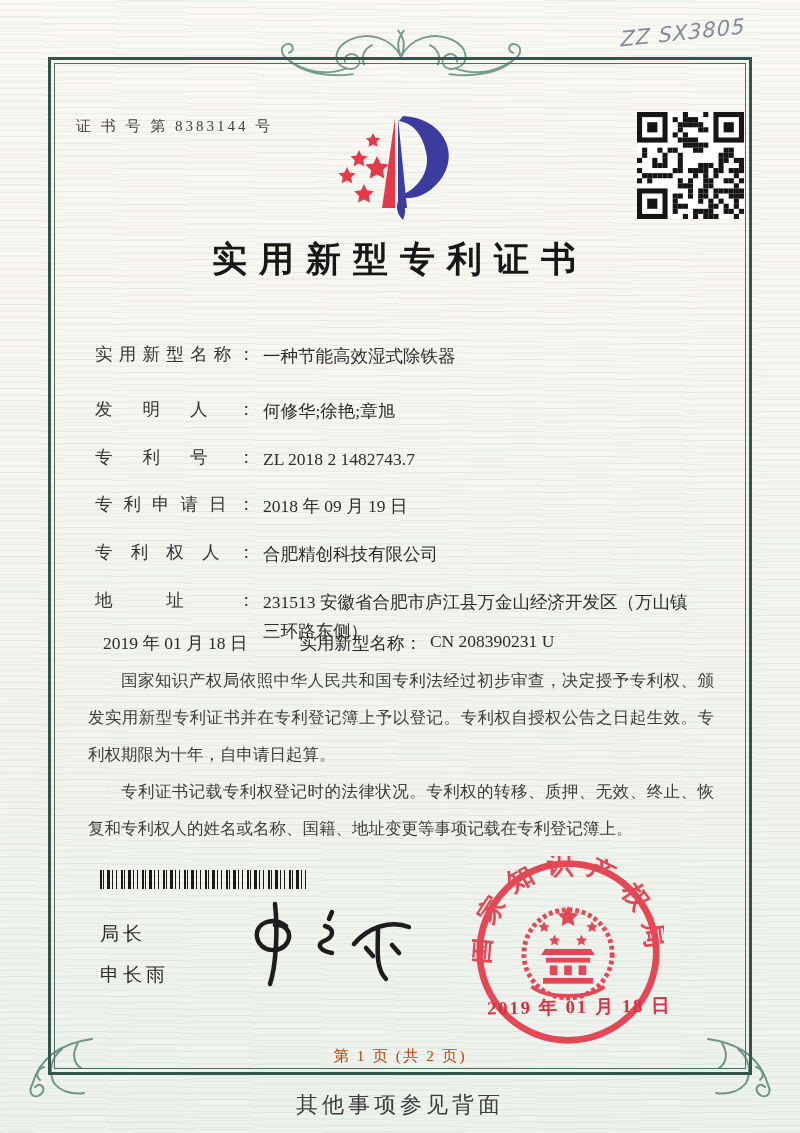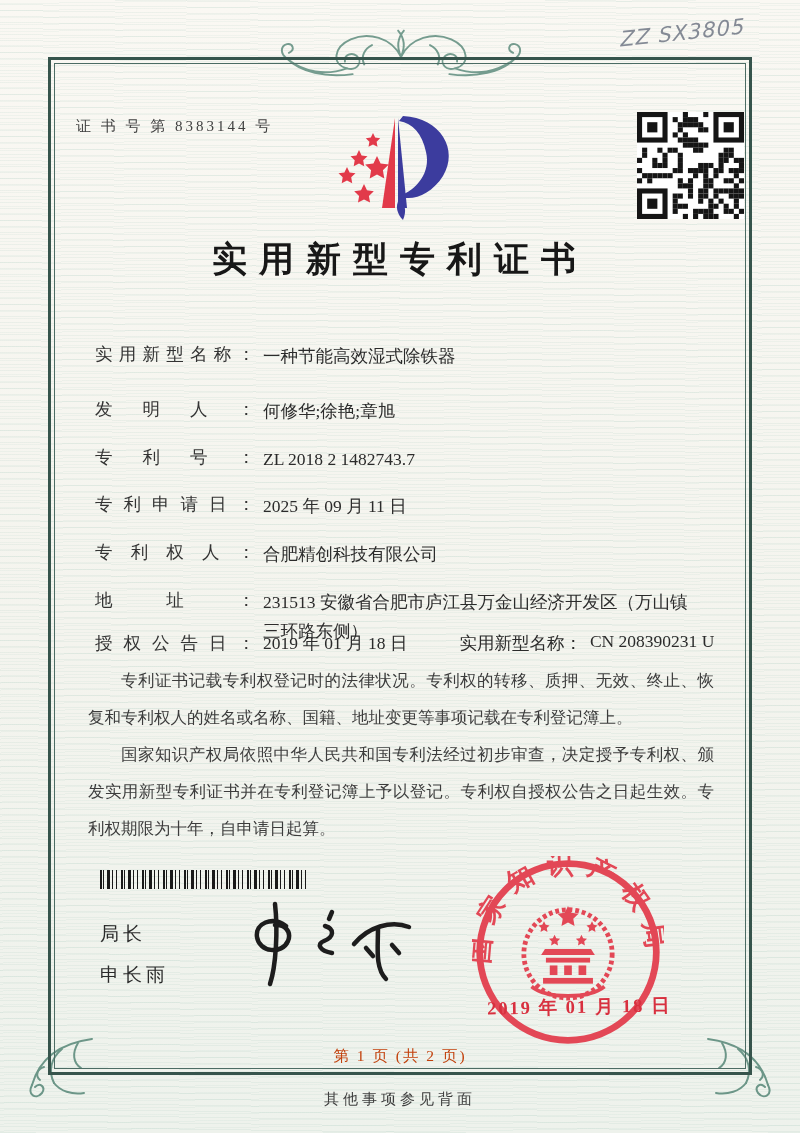--- a/index.html
+++ b/index.html
@@ -68,21 +68,21 @@
   .stamp-date{
     position:absolute;left:487px;top:994px;font-size:18.5px;letter-spacing:2px;
     color:#d8303f;font-weight:600;transform:rotate(-1deg);
   }
   .page-indicator{
     position:absolute;left:0;top:1046px;width:100%;text-align:center;
     font-size:15.5px;letter-spacing:2px;color:#c2410c;
   }
   .back-note{
     position:absolute;left:0;top:1090px;width:100%;text-align:center;
-    font-size:15px;letter-spacing:4px;color:#3d3d3d;
+    font-size:22px;letter-spacing:4px;color:#3d3d3d;
   }
   .ornament-top{position:absolute;left:272px;top:20px;width:258px;height:58px;}
   .ornament-bl{position:absolute;left:20px;top:1033px;width:80px;height:70px;}
   .ornament-br{position:absolute;left:700px;top:1033px;width:80px;height:70px;transform:scaleX(-1);}
 </style>
 </head>
 <body>
 
 <div class="texture"></div>
 
@@ -309,42 +309,41 @@
 <div class="field-row" style="top:389px">
   <span class="lbl">发明人：</span>
   <span class="val">何修华;徐艳;章旭</span>
 </div>
 <div class="field-row" style="top:437px">
   <span class="lbl">专利号：</span>
   <span class="val">ZL 2018 2 1482743.7</span>
 </div>
 <div class="field-row" style="top:484px">
   <span class="lbl">专利申请日：</span>
-  <span class="val">2025 年 09 月 11 日</span>
+  <span class="val">2018 年 09 月 19 日</span>
 </div>
 <div class="field-row" style="top:532px">
   <span class="lbl">专利权人：</span>
   <span class="val">合肥精创科技有限公司</span>
 </div>
 <div class="field-row" style="top:580px">
   <span class="lbl">地址：</span>
   <span class="val">231513 安徽省合肥市庐江县万金山经济开发区（万山镇
 三环路东侧）</span>
 </div>
 
 <div class="grant-row">
-  <span class="lbl">授权公告日：</span>
   <span class="val">2019 年 01 月 18 日</span>
   <span class="col2">实用新型名称：</span>
   <span class="val">CN 208390231 U</span>
 </div>
 
 <div class="body-text">
+  <p>国家知识产权局依照中华人民共和国专利法经过初步审查，决定授予专利权、颁发实用新型专利证书并在专利登记簿上予以登记。专利权自授权公告之日起生效。专利权期限为十年，自申请日起算。</p>
   <p>专利证书记载专利权登记时的法律状况。专利权的转移、质押、无效、终止、恢复和专利权人的姓名或名称、国籍、地址变更等事项记载在专利登记簿上。</p>
-  <p>国家知识产权局依照中华人民共和国专利法经过初步审查，决定授予专利权、颁发实用新型专利证书并在专利登记簿上予以登记。专利权自授权公告之日起生效。专利权期限为十年，自申请日起算。</p>
 </div>
 
 <div class="barcode"></div>
 
 <div class="signoff">
   <div>局长</div>
   <div class="name">申长雨</div>
 </div>
 
 <svg class="signature" viewBox="0 0 190 115">

